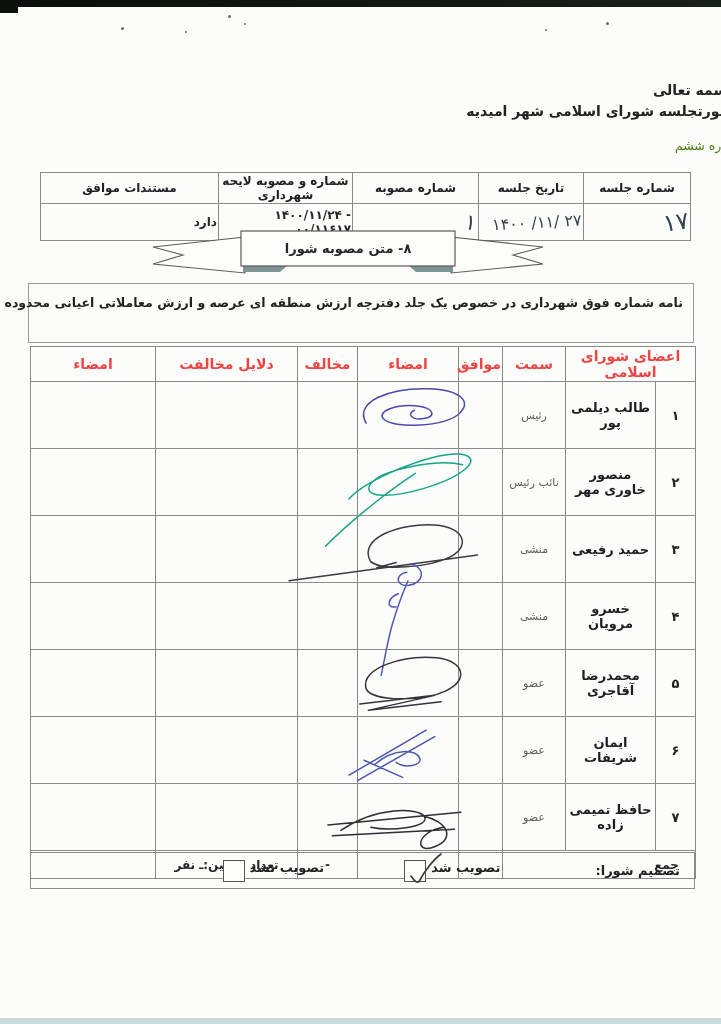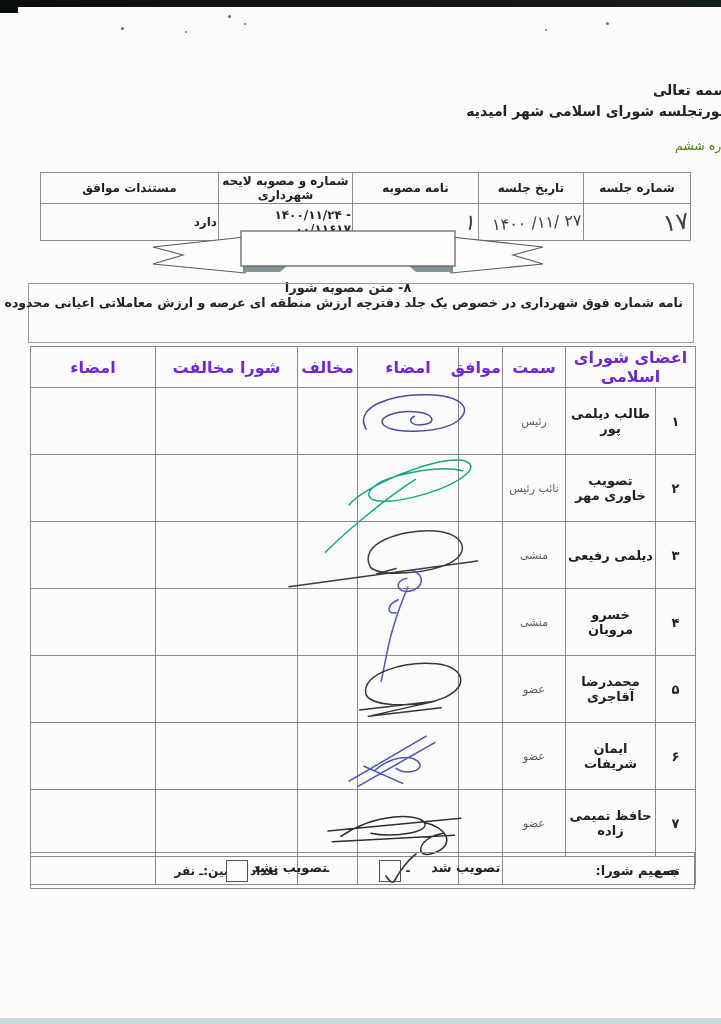--- a/index.html
+++ b/index.html
@@ -24,50 +24,50 @@
   .info-table th{height:26px;font-weight:700;color:#1f1f24;}
   .info-table td{height:34px;font-weight:700;color:#26262a;text-align:right;}
   .hw{display:inline-block;color:#39424f;font-weight:400;}
   .hw-17{font-size:24px;transform:rotate(-9deg);}
   .hw-date{font-size:16px;transform:rotate(-3deg);letter-spacing:2px;}
   .hw-1{font-size:22px;transform:rotate(14deg);}
 
   
   .ribbon{position:absolute;left:143px;top:228px;width:410px;height:52px;}
   .ribbon svg{position:absolute;left:0;top:0;overflow:visible;}
-  .ribbon-label{position:absolute;left:98px;top:3px;width:214px;height:22px;line-height:35px;text-align:center;font-size:13px;font-weight:700;color:#26262a;margin-top:39px;}
+  .ribbon-label{position:absolute;left:98px;top:3px;width:214px;height:22px;line-height:35px;text-align:center;font-size:13px;font-weight:700;color:#26262a;}
 
   
   .res-box{position:absolute;left:28px;top:283px;width:666px;height:60px;border:1px solid #9a9a9a;box-sizing:border-box;padding:7px 10px 0 10px;font-size:12.5px;font-weight:700;color:#222;line-height:24px;}
   .res-line1{white-space:nowrap;text-align:justify;text-align-last:justify;}
   .res-line2{text-align:right;}
 
   
   .members-table{position:absolute;left:30px;top:346px;width:665px;}
   .members-table th,.members-table td{border:1px solid #8a8a8a;text-align:center;vertical-align:middle;overflow:visible;}
-  .members-table th{height:27px;font-size:16px;font-weight:700;color:#6d28d9;}
+  .members-table th{height:27px;font-size:14px;font-weight:700;color:#ef4444;}
   .members-table td{height:64px;}
   td.cell-num{font-size:13px;font-weight:700;}
   td.cell-name{font-size:13px;font-weight:700;color:#1e1e24;}
   td.cell-role{font-size:11px;color:#5a5a5a;}
   td.sig-cell{position:relative;padding:0;}
   .sig{position:absolute;top:-2px;left:-24px;width:150px;height:69px;overflow:visible;}
   .sig path{fill:none;stroke-width:1.4;stroke-linecap:round;stroke-linejoin:round;}
   .sig.sig-r2{top:-8px;}
   .sig.sig-r4{top:2px;}
   .sig.sig-r7{left:-30px;}
   tr.totals-row td{height:25px;font-size:12px;font-weight:700;color:#26262a;}
   td.totals-label{text-align:right;padding-right:16px;}
 
   
   .decision-box{position:absolute;left:30px;top:852px;width:665px;height:37px;border:1px solid #8a8a8a;box-sizing:border-box;display:flex;align-items:center;}
   .dec-label{font-size:13px;font-weight:700;margin-right:14px;margin-left:95px;}
   .dec-item{display:flex;align-items:flex-start;font-size:13px;font-weight:700;}
   .dec-item .cbox{position:relative;display:inline-block;width:20px;height:20px;border:1.3px solid #555;background:#fdfdfb;margin-right:5px;}
-  .dec-item.first{margin-left:52px;gap:25px;}
+  .dec-item.first{margin-left:80px;}
   .check-svg{position:absolute;left:-4px;top:-9px;width:42px;height:36px;overflow:visible;}
   .check-svg path{fill:none;stroke:#3c3c3c;stroke-width:1.7;stroke-linecap:round;}
 </style>
 </head>
 <body>
 
 <div class="page" dir="rtl">
 
   <div class="edge-top"></div>
   <div class="edge-top-corner"></div>
@@ -90,21 +90,21 @@
         <col style="width:107px">
         <col style="width:105px">
         <col style="width:126px">
         <col style="width:134px">
         <col style="width:178px">
       </colgroup>
     <tbody>
         <tr>
       <th>شماره جلسه</th>
       <th>تاریخ جلسه</th>
-      <th>نامه مصوبه</th>
+      <th>شماره مصوبه</th>
       <th>شماره و مصوبه لایحه شهرداری</th>
       <th>مستندات موافق</th>
     </tr>
     <tr>
       <td><span class="hw hw-17">۱۷</span></td>
       <td><span class="hw hw-date" dir="ltr">۱۴۰۰ /۱۱/ ۲۷</span></td>
       <td><span class="hw hw-1">۱</span></td>
       <td dir="ltr">۱۴۰۰/۱۱/۲۴ - ۰۰/۱۱۶۱۷</td>
       <td>دارد</td>
     </tr>
@@ -137,57 +137,57 @@
         <col style="width:142px">
         <col style="width:125px">
       </colgroup>
     <tbody>
         <tr>
       <th colspan="2">اعضای شورای اسلامی</th>
       <th>سمت</th>
       <th>موافق</th>
       <th>امضاء</th>
       <th>مخالف</th>
-      <th>شورا مخالفت</th>
+      <th>دلایل مخالفت</th>
       <th>امضاء</th>
     </tr>
 
     <tr>
       <td class="cell-num">۱</td>
       <td class="cell-name">طالب دیلمی پور</td>
       <td class="cell-role">رئیس</td>
       <td></td>
       <td class="sig-cell">
         <svg class="sig" viewBox="0 0 140 64">
           <path d="M30,40 C18,20 52,7 88,8 C118,9 130,20 116,32 C102,43 56,46 46,36 C40,29 58,22 78,24 C94,26 96,35 82,36 C72,37 68,31 75,28" stroke="#4a4aa8"></path>
         </svg>
       </td>
       <td></td>
       <td></td>
       <td></td>
     </tr>
 
     <tr>
       <td class="cell-num">۲</td>
-      <td class="cell-name">تصویب خاوری مهر</td>
+      <td class="cell-name">منصور خاوری مهر</td>
       <td class="cell-role">نائب رئیس</td>
       <td></td>
       <td class="sig-cell">
         <svg class="sig sig-r2" viewBox="0 0 140 64">
           <path d="M14,54 C28,36 92,10 118,12 C142,16 118,34 84,44 C50,54 26,52 34,40 C44,26 98,16 120,22 M76,30 C54,44 18,72 -8,98" stroke="#16a487"></path>
         </svg>
       </td>
       <td></td>
       <td></td>
       <td></td>
     </tr>
 
     <tr>
       <td class="cell-num">۳</td>
-      <td class="cell-name">دیلمی رفیعی</td>
+      <td class="cell-name">حمید رفیعی</td>
       <td class="cell-role">منشی</td>
       <td></td>
       <td class="sig-cell">
         <svg class="sig" viewBox="0 0 140 64">
           <path d="M34,44 C22,22 62,8 94,10 C122,12 128,30 108,40 C88,50 44,53 34,44 M-42,62 L134,38 M40,50 L58,45" stroke="#3b3b43"></path>
         </svg>
       </td>
       <td></td>
       <td></td>
       <td></td>

